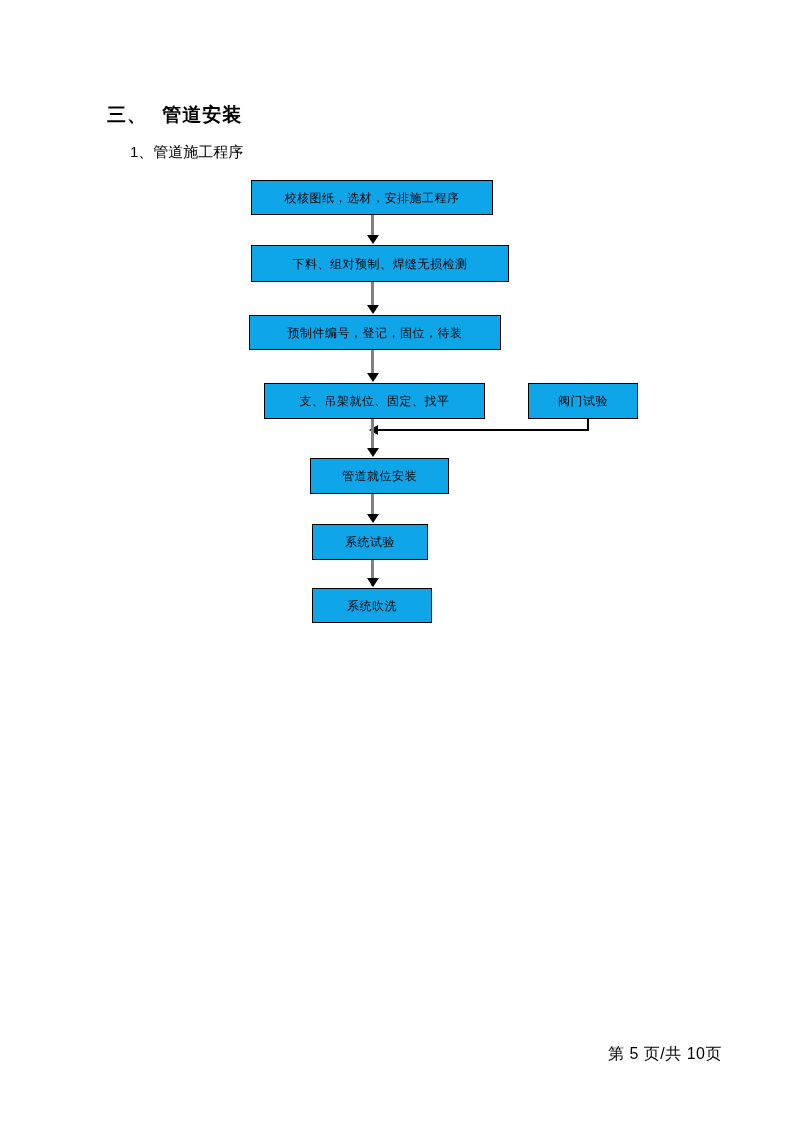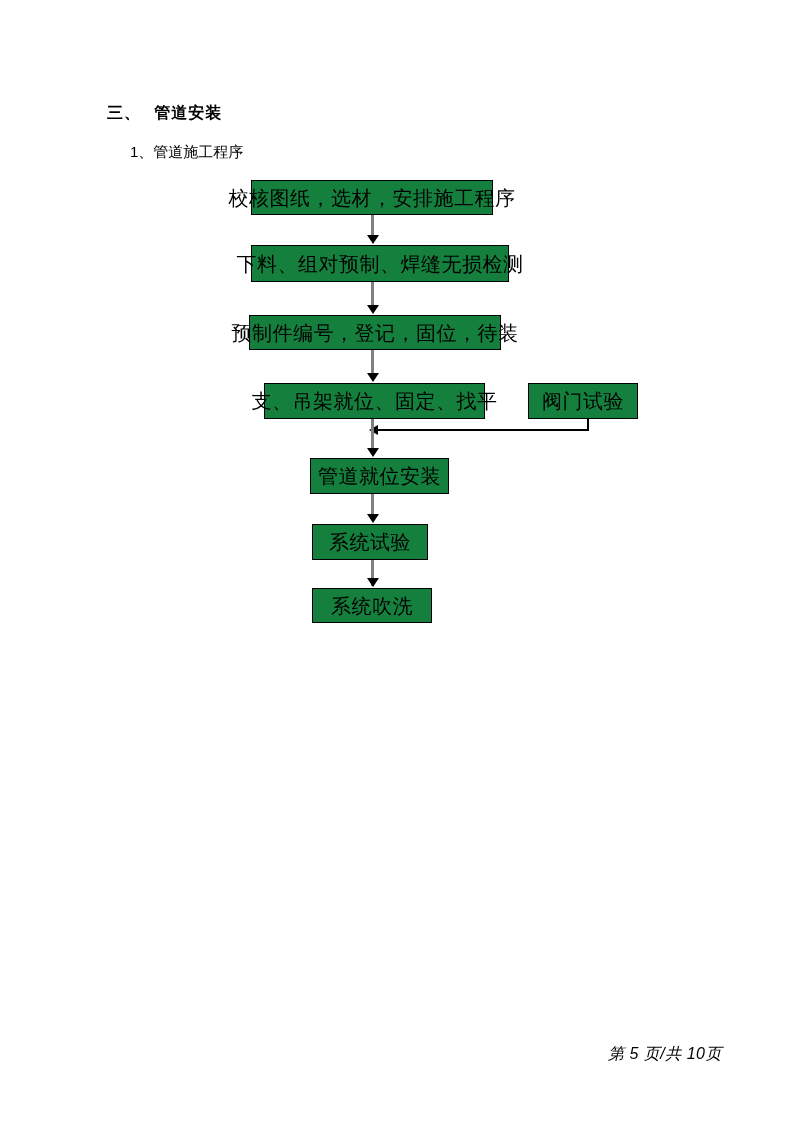--- a/index.html
+++ b/index.html
@@ -21,21 +21,21 @@
     inset: 0;
     background: #ffffff;
   }
 
   
   .section-heading {
     position: absolute;
     left: 107px;
     top: 103px;
     font-family: "DejaVu Serif", "Liberation Serif", serif;
-    font-size: 16px;
+    font-size: 19px;
     font-weight: bold;
     letter-spacing: 1px;
     white-space: pre;
     line-height: 1.2;
   }
   .sub-heading {
     position: absolute;
     left: 108px;
     top: 143px;
     font-size: 15px;
@@ -50,25 +50,25 @@
     position: absolute;
     left: 0;
     top: 0;
     width: 793px;
     height: 700px;
   }
   .node {
     position: absolute;
     box-sizing: border-box;
     border: 1.4px solid #000000;
-    background: #15803d;
+    background: #0ea5e9;
     display: flex;
     align-items: center;
     justify-content: center;
-    font-size: 20px;
+    font-size: 12px;
     line-height: 1;
     white-space: nowrap;
     letter-spacing: 0.5px;
   }
 
   .node-1 { left: 251px; top: 180px; width: 242px; height: 35px; }
   .node-2 { left: 251px; top: 245px; width: 258px; height: 37px; }
   .node-3 { left: 249px; top: 315px; width: 252px; height: 35px; }
   .node-4 { left: 264px; top: 383px; width: 221px; height: 36px; }
   .node-valve { left: 528px; top: 383px; width: 110px; height: 36px; }
@@ -110,21 +110,20 @@
   }
 
   
   .footer {
     position: absolute;
     left: 608px;
     top: 1044px;
     font-size: 16px;
     white-space: pre;
     letter-spacing: 0.5px;
-    font-style: italic;
   }
 </style>
 </head>
 <body>
 
 <div class="page">
 
   <div class="section-heading">三、  管道安装</div>
 
   <div class="sub-heading">1、管道施工程序</div>

